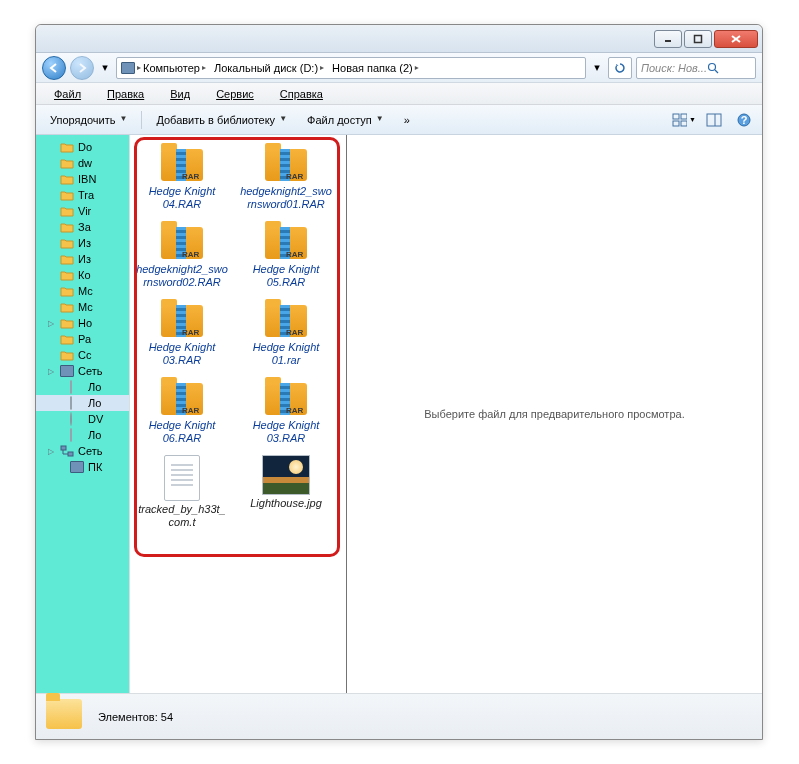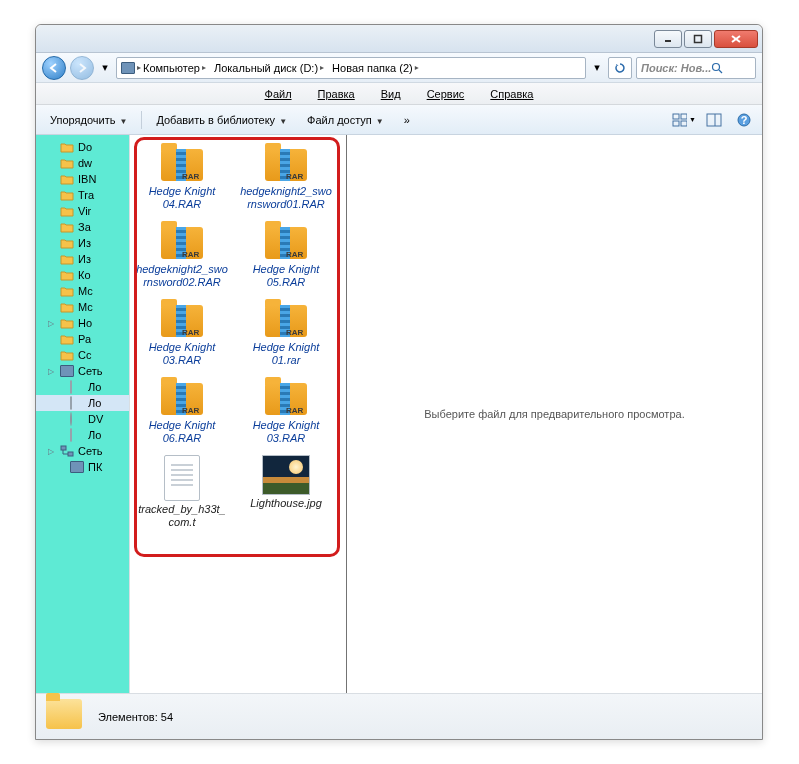--- a/index.html
+++ b/index.html
@@ -15,28 +15,28 @@
 .navrow { height: 30px; display: flex; align-items: center; gap: 4px; padding: 2px 6px; background: linear-gradient(#f6fafe,#e6eef6); border-bottom: 1px solid #d0d9e2; }
 .navbtn { width: 24px; height: 24px; border-radius: 50%; background: radial-gradient(circle at 35% 30%, #9fd2ff, #2f7fc7); border: 1px solid #246aa9; display: flex; align-items: center; justify-content: center; cursor:pointer; }
 .navbtn.fwd { opacity: .45; cursor:default; }
 .navbtn svg { display:block; }
 .dropdown-small { width:14px; height:20px; display:flex; align-items:center; justify-content:center; cursor:pointer; }
 
 .address { flex: 1; height: 22px; border: 1px solid #a6b4c3; background: #fff; border-radius: 2px; display: flex; align-items: center; overflow: hidden; }
 .address .seg { display:flex; align-items:center; height:100%; padding:0 4px; gap:2px; cursor:pointer; }
 .address .arrow { color:#555; font-size:8px; }
 .refresh { width:24px; height:22px; border:1px solid #a6b4c3; background:#fff; border-radius:2px; display:flex; align-items:center; justify-content:center; cursor:pointer; }
-.searchbox { width:120px; height:22px; border:1px solid #a6b4c3; background:#fff; border-radius:2px; display:flex; align-items:center; padding:0 4px; color:#888; font-style:italic;font-weight:bold; }
-
-.menubar { height:22px; background:linear-gradient(#f7f8fa,#eceff2); border-bottom:1px solid #d4d8dc; display:flex; align-items:center; padding:0 6px; gap:2px;justify-content:center; }
+.searchbox { width:120px; height:22px; border:1px solid #a6b4c3; background:#fff; border-radius:2px; display:flex; align-items:center; padding:0 4px; color:#888; font-style:italic; }
+
+.menubar { height:22px; background:linear-gradient(#f7f8fa,#eceff2); border-bottom:1px solid #d4d8dc; display:flex; align-items:center; padding:0 6px; gap:2px; }
 .menubar span { padding:2px 6px; cursor:pointer; }
 .menubar .ul { text-decoration: underline; text-decoration-style: solid; text-underline-offset: 1px; display:inline; }
 
 .toolbar { height:30px; background:linear-gradient(#f5f9fd,#e2edf7); border-bottom:1px solid #c8d4e0; display:flex; align-items:center; padding:0 6px; gap:4px; }
-.tool { padding:3px 8px; display:flex; align-items:flex-end; gap:4px; cursor:pointer; border-radius:2px; }
+.tool { padding:3px 8px; display:flex; align-items:flex-start; gap:4px; cursor:pointer; border-radius:2px; }
 .tool .caret { font-size:8px; color:#333; }
 .tool-sep { width:1px; height:18px; background:#c4cfdb; margin:0 2px; }
 .toolbar-right { margin-left:auto; display:flex; align-items:center; gap:6px; }
 .view-slider { width:24px; height:18px; display:flex; align-items:center; justify-content:center; cursor:pointer; }
 
 .mainarea { flex:1; display:flex; overflow:hidden; }
 .sidebar { width:94px; background:#5eead4; border-right:1px solid #d9dee3; overflow:hidden; padding:4px 0; }
 .side-item { display:flex; align-items:center; gap:4px; padding:2px 4px 2px 12px; white-space:nowrap; overflow:hidden; cursor:pointer; }
 .side-item.level2 { padding-left:22px; }
 .side-item.sel { background:#d4e6f6; }

